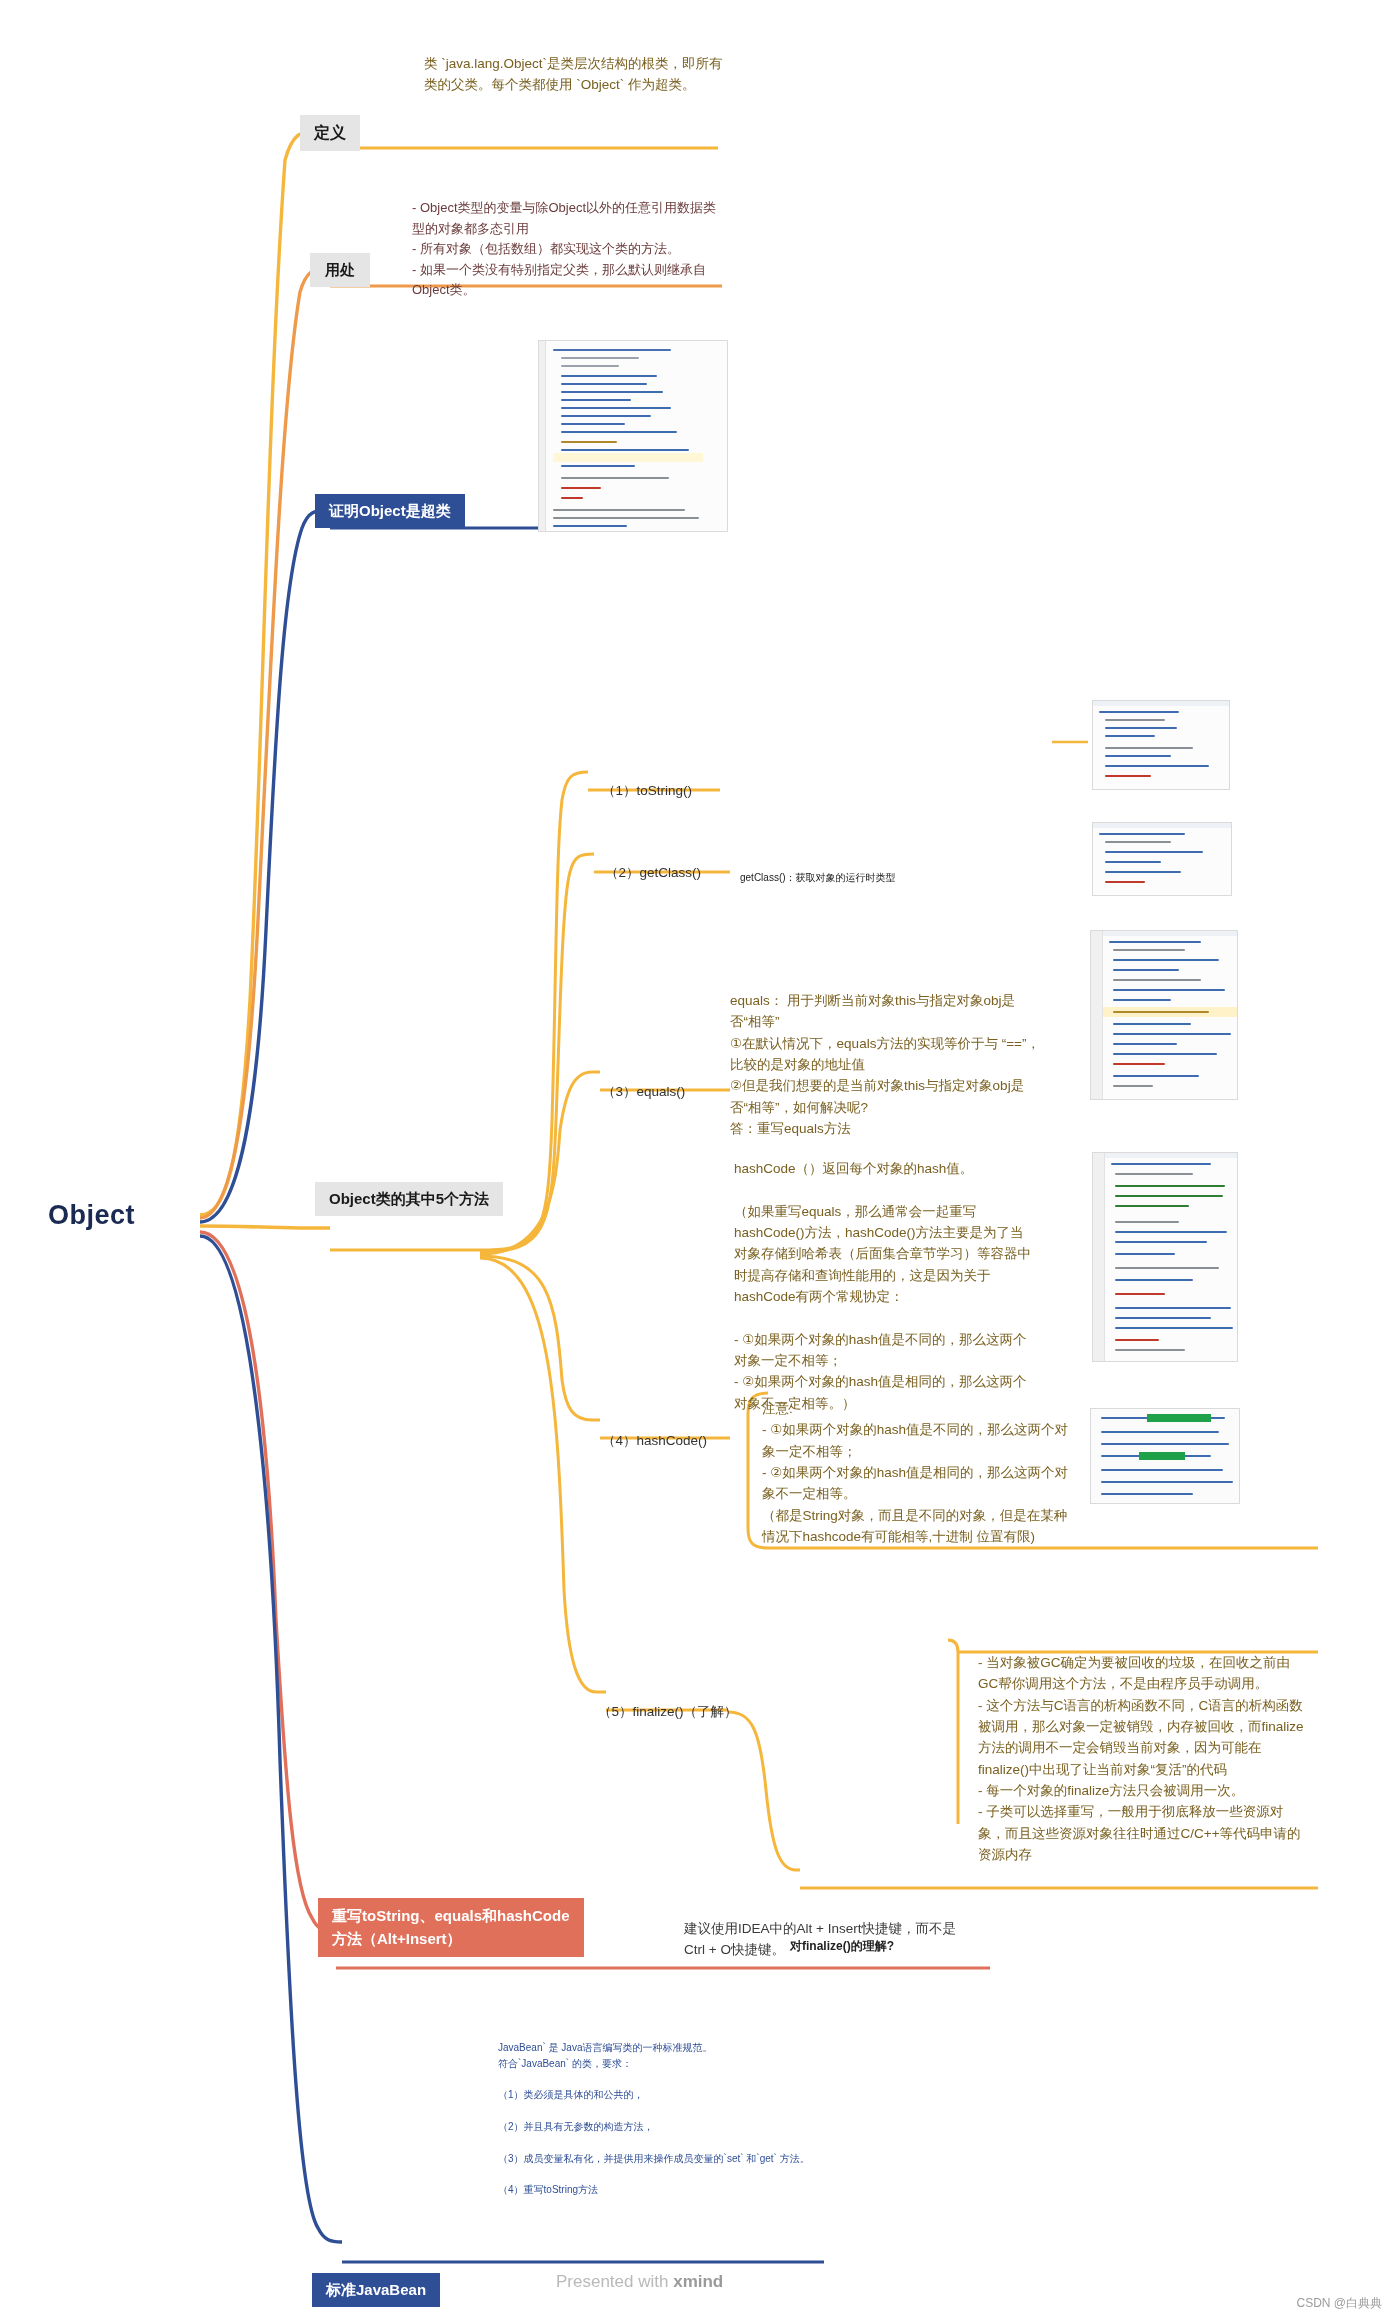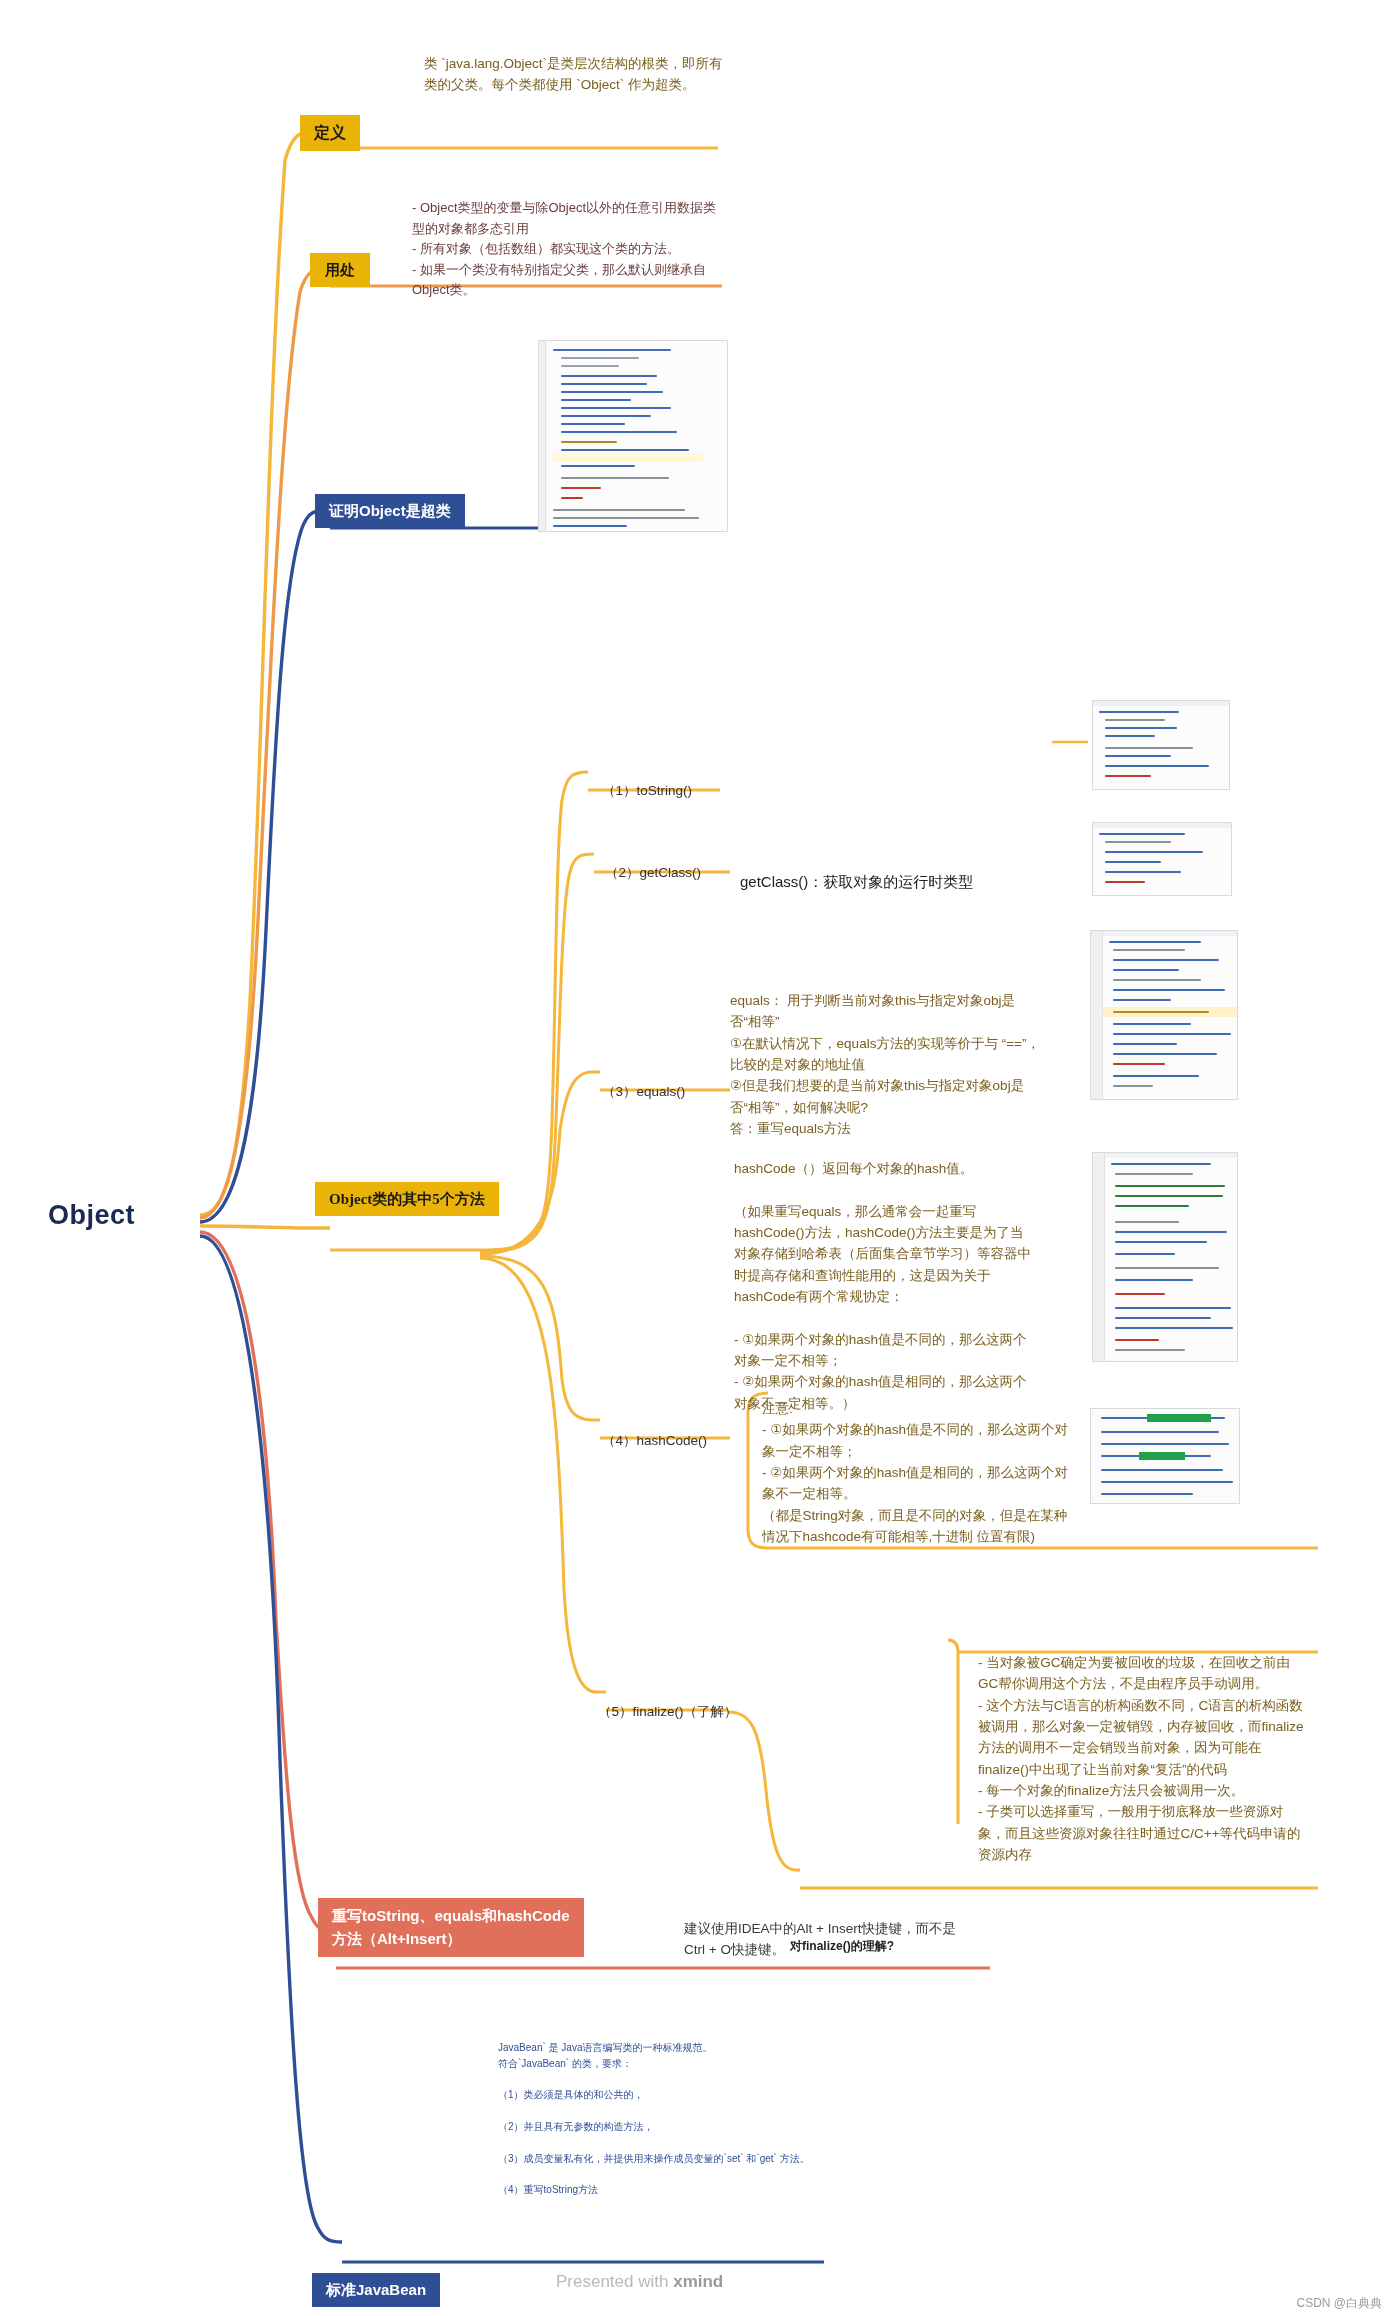--- a/index.html
+++ b/index.html
@@ -16,21 +16,21 @@
 
   .node {
     position:absolute;
     font-weight:bold;
     color:#ffffff;
     padding:7px 14px;
     line-height:1.35;
     white-space:pre-line;
     z-index:5;
   }
-  .node.yellow { background:#eab308; color:#1a1a1a;font-family:Liberation Serif, serif; }
+  .node.yellow { background:#e5e5e5; color:#1a1a1a; }
   .node.blue   { background:#2E4E96; color:#ffffff; }
   .node.orange { background:#E1705A; color:#ffffff; }
 
   .rootnode {
     position:absolute;
     font-size:27px;
     font-weight:bold;
     color:#1b2a52;
     letter-spacing:.5px;
     z-index:6;
@@ -39,21 +39,21 @@
   .txt {
     position:absolute;
     white-space:pre-line;
     line-height:1.58;
     z-index:4;
   }
   .txt.brown { color:#7a6020; font-size:13.5px; }
   .txt.maroon { color:#6b3b3b; font-size:13px; }
   .txt.blue  { color:#2E4E96; font-size:10px; }
   .txt.gray  { color:#3a3a3a; font-size:13.5px; }
-  .txt.dark  { color:#222222; font-size:15px; }
+  .txt.dark  { color:#222222; font-size:10px; }
 
   .leaflabel {
     position:absolute;
     color:#333;
     font-size:13.5px;
     z-index:5;
     white-space:nowrap;
   }
 
   .codeimg {

